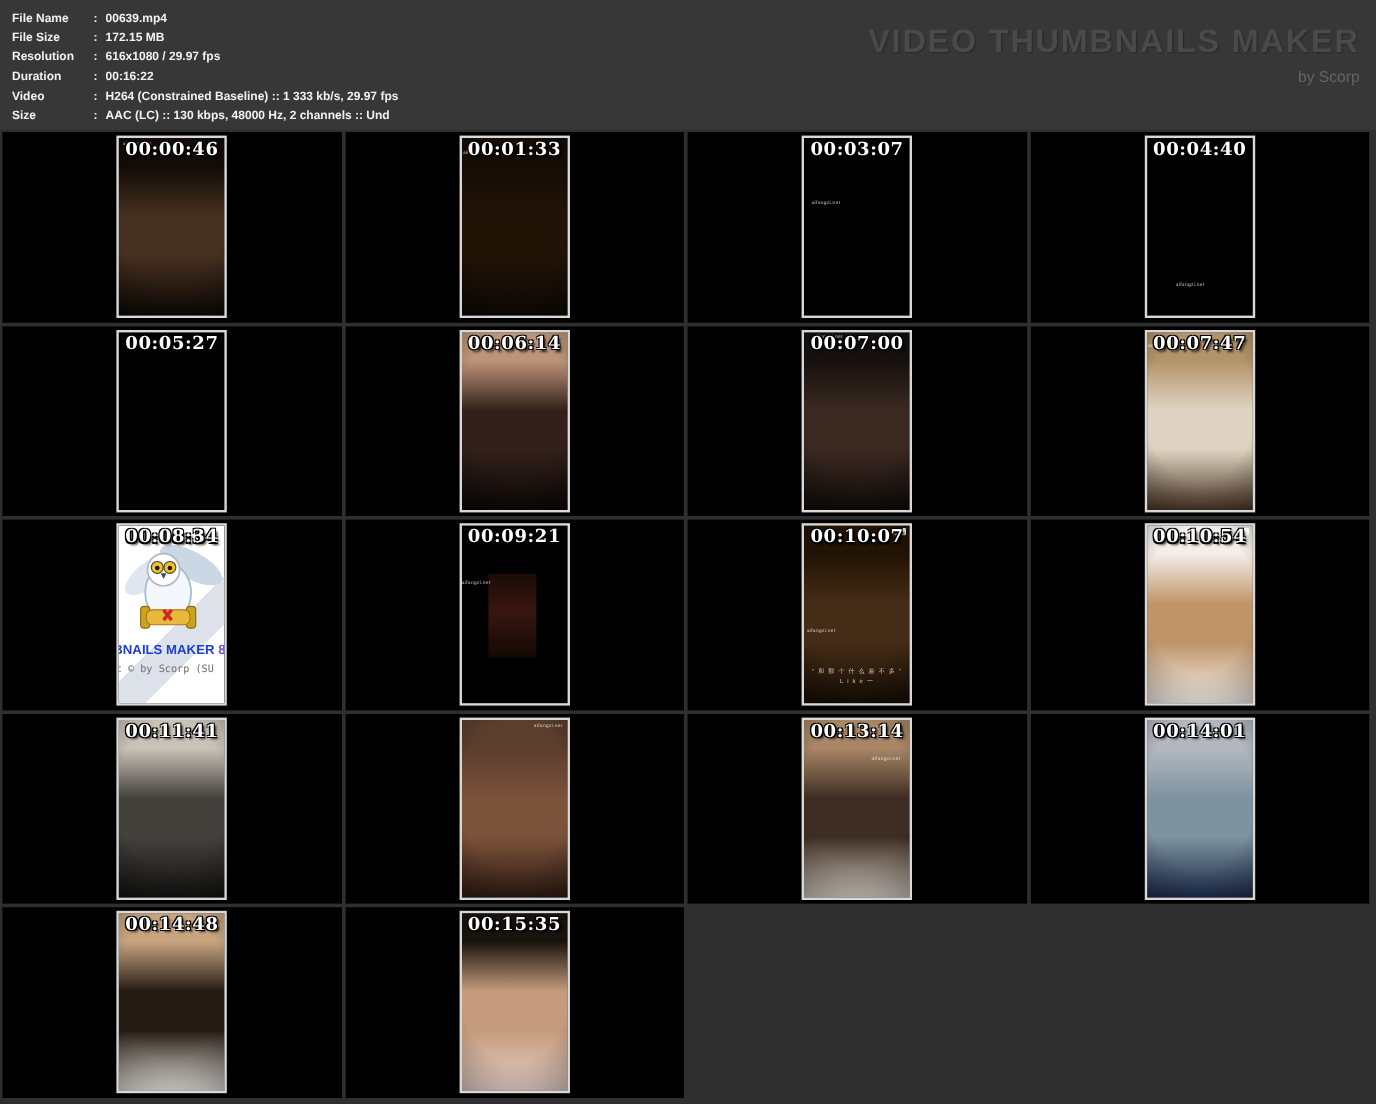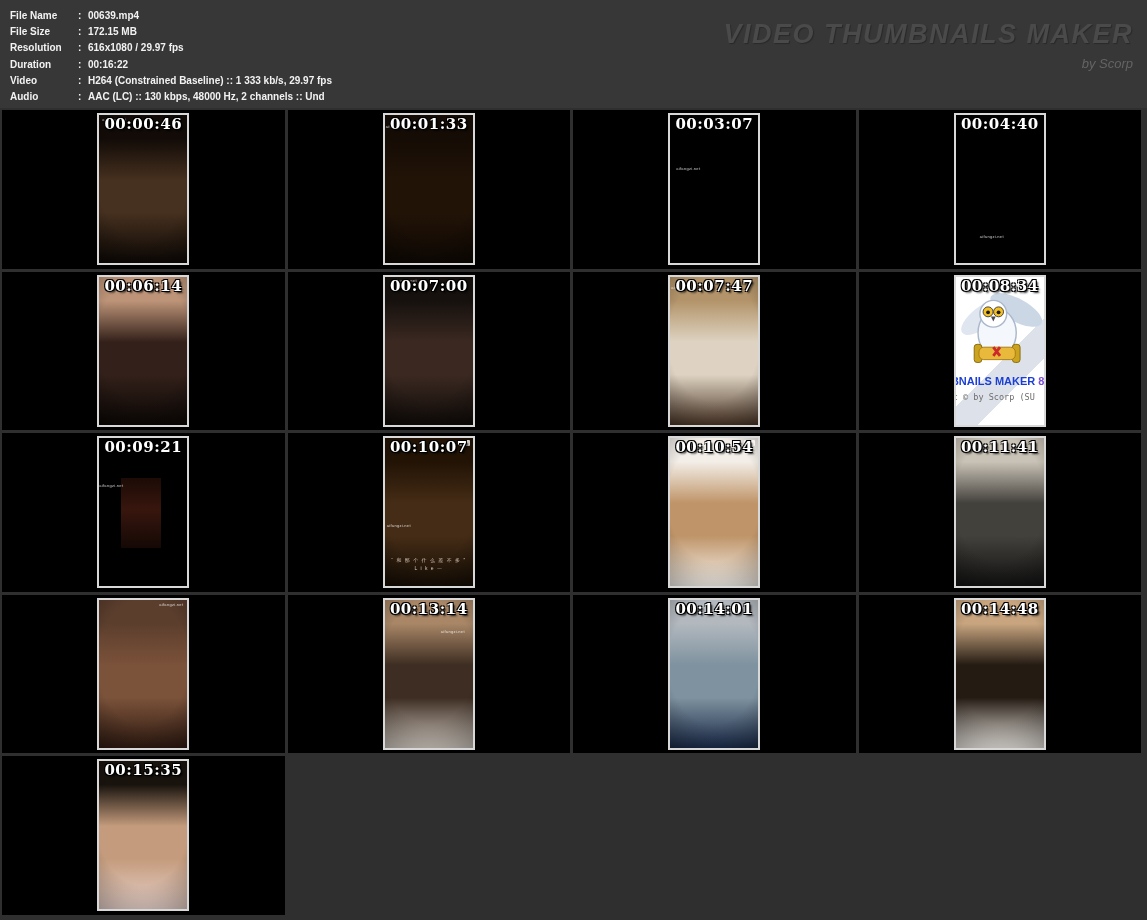--- a/index.html
+++ b/index.html
@@ -6,21 +6,21 @@
   #app{width:1147px;height:920px;position:relative;overflow:hidden;
        font-family:"Liberation Sans",sans-serif;background:#2f2f2f;}
 
   
   .header{height:108px;background:#373737;position:relative;box-sizing:border-box;
           padding:8px 10px 0 10px;}
   .meta-row{display:flex;font-size:10px;font-weight:bold;color:#f2f2f2;
             line-height:16.2px;white-space:nowrap;}
   .m-label{width:68px;flex:0 0 68px;}
   .m-colon{width:10px;flex:0 0 10px;}
-  .brand{position:absolute;top:20px;right:14px;text-align:right;font-style:italic;}
+  .brand{position:absolute;top:20px;right:14px;text-align:right;}
   .brand-title{font-size:27px;font-weight:bold;letter-spacing:1.5px;color:#4a4a4a;
                text-shadow:1px 1px 1px rgba(0,0,0,0.25);line-height:28px;}
   .brand-sub{font-size:13px;color:#646464;margin-top:8px;}
 
   
   .grid{height:812px;box-sizing:border-box;display:grid;
         grid-template-columns:repeat(4,1fr);grid-template-rows:repeat(5,1fr);
         gap:3px;padding:2px 6px 5px 2px;background:#2f2f2f;}
   .cell{position:relative;background:#000;overflow:hidden;}
 
@@ -85,21 +85,21 @@
     <span class="m-value">00:16:22</span>
   </div>
 
   <div class="meta-row">
     <span class="m-label">Video</span>
     <span class="m-colon">:</span>
     <span class="m-value">H264 (Constrained Baseline) :: 1 333 kb/s, 29.97 fps</span>
   </div>
 
   <div class="meta-row">
-    <span class="m-label">Audio</span>
+    <span class="m-label">Size</span>
     <span class="m-colon">:</span>
     <span class="m-value">AAC (LC) :: 130 kbps, 48000 Hz, 2 channels :: Und</span>
   </div>
 </div>
     <div class="brand">
       <div class="brand-title">VIDEO THUMBNAILS MAKER</div>
       <div class="brand-sub">by Scorp</div>
     </div>
   </div>
 
@@ -131,20 +131,30 @@
 
 
   <div class="cell">
     <div class="thumb">
       <span class="wm" style="display: block; left: 24px; top: 120px;">aifangzi.net</span>
 
     </div>
     <div class="time">00:04:40</div>
   </div>
 
+  <div class="cell">
+    <div class="thumb">
+      
+      
+      
+      
+      
+    </div>
+    <div class="time">00:05:27</div>
+  </div>
 
   <div class="cell">
     <div class="thumb photo" style="background: linear-gradient(rgb(189, 148, 120) 0%, rgb(189, 148, 120) 16%, rgb(51, 32, 26) 44%, rgb(51, 32, 26) 66%, rgb(11, 7, 5) 100%);">
       
       
       
       
       
     </div>
     <div class="time">00:06:14</div>

